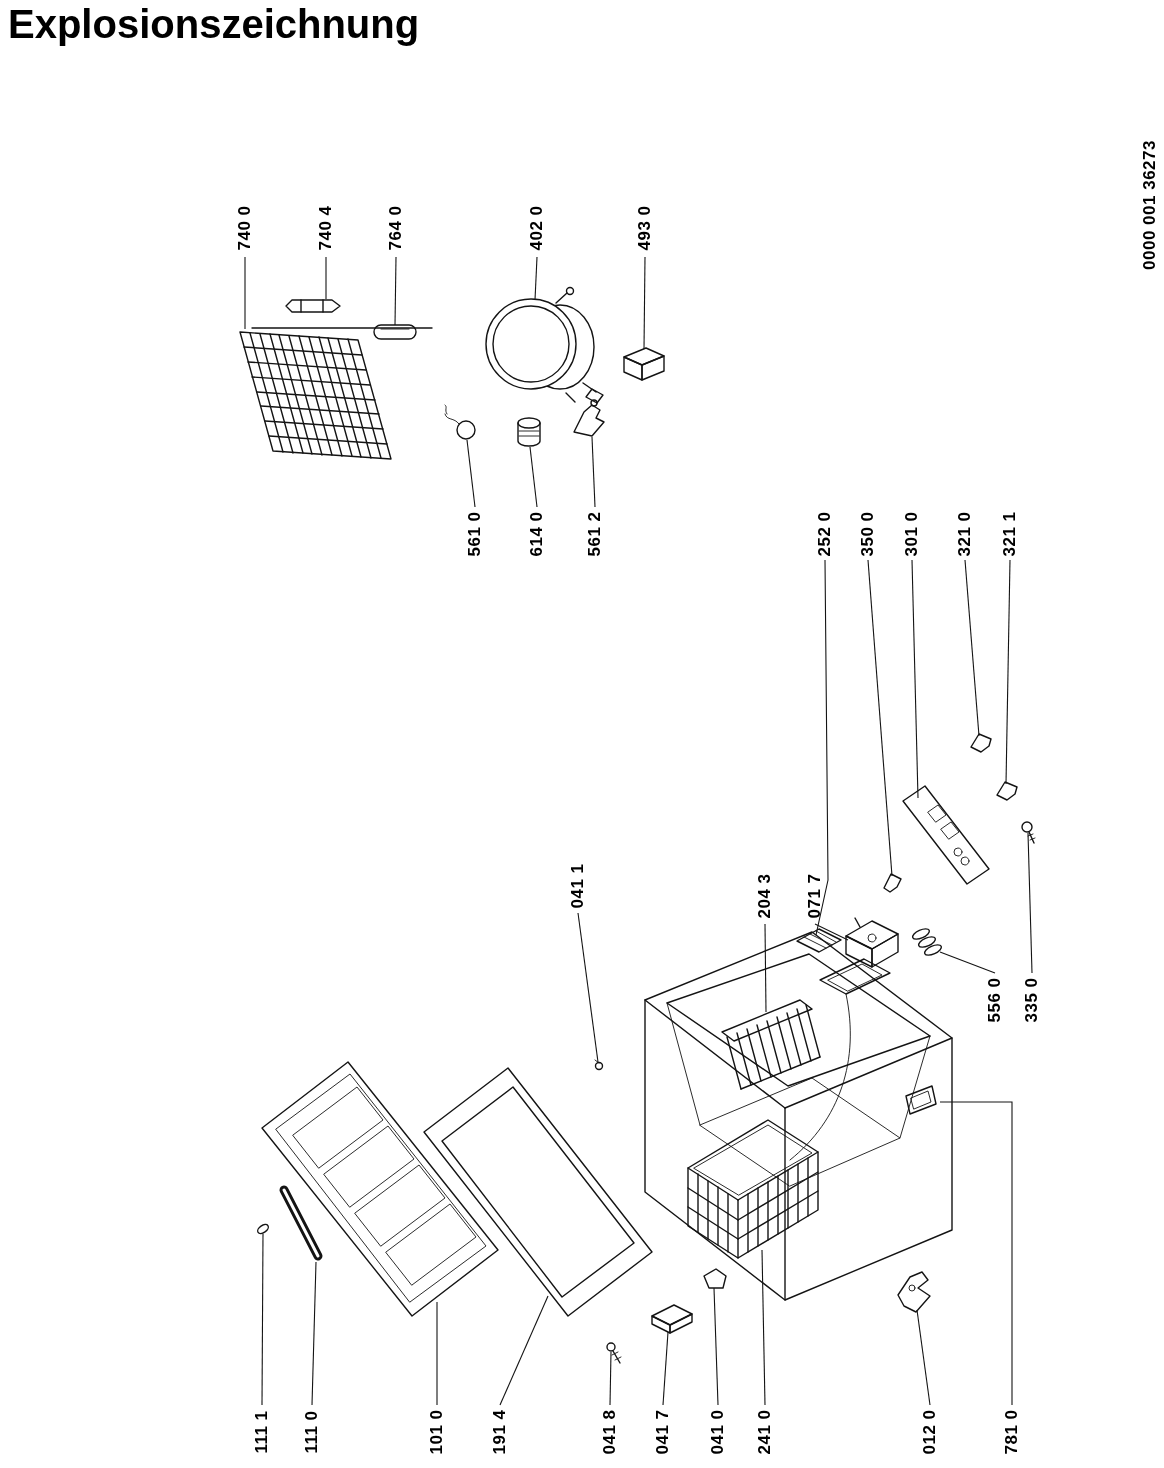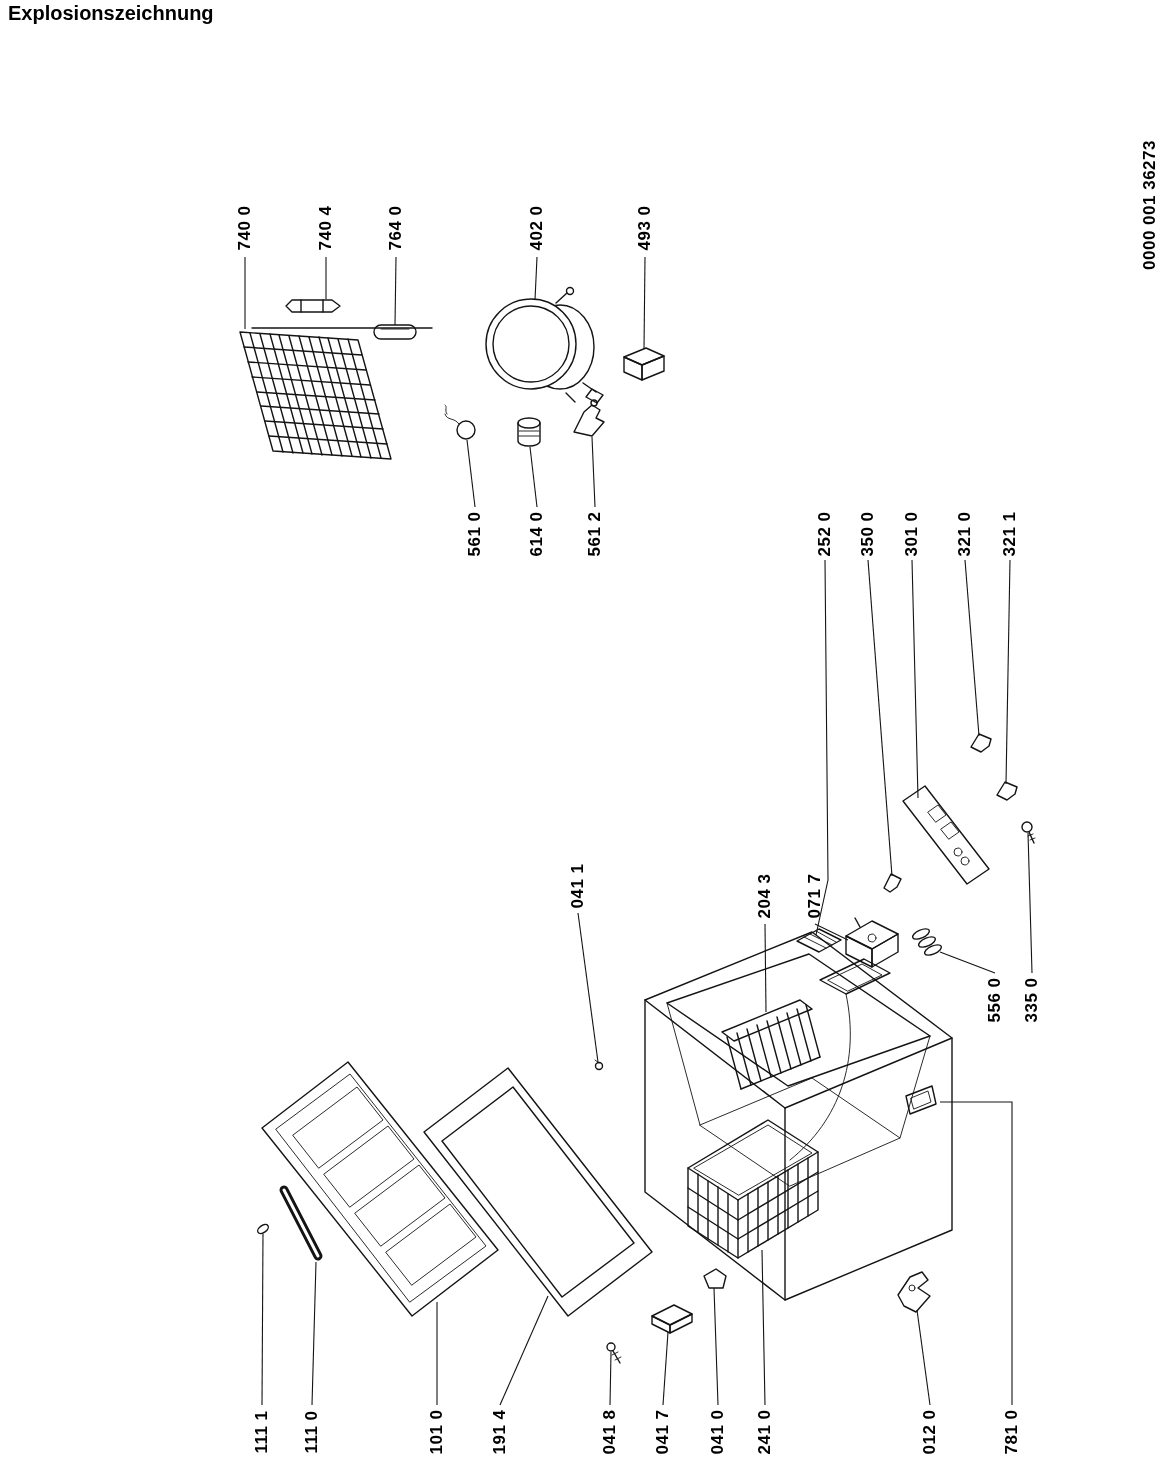--- a/index.html
+++ b/index.html
@@ -1,18 +1,18 @@
 <!DOCTYPE html>
 <html><head>
 <meta charset="utf-8">
 <style>
   html,body{margin:0;padding:0;background:#fff;}
   #page{position:relative;width:1164px;height:1468px;background:#fff;
         font-family:"Liberation Sans",sans-serif;overflow:hidden;color:#000;}
-  #title{position:absolute;left:8px;top:2px;font-size:20px;font-weight:bold;}
+  #title{position:absolute;left:8px;top:2px;font-size:40px;font-weight:bold;}
   .plabel{position:absolute;transform:translate(-50%,-50%) rotate(-90deg);
           font-size:17px;font-weight:bold;white-space:nowrap;letter-spacing:.5px;}
   #drawing{position:absolute;left:0;top:0;}
   .leader line,.leader polyline{stroke:#141414;stroke-width:1.1;fill:none;}
   .part path,.part line,.part circle,.part ellipse,.part rect,.part polyline,.part polygon{
       stroke:#141414;stroke-width:1.4;fill:none;stroke-linejoin:round;stroke-linecap:round;}
   .thin{stroke-width:0.9 !important;}
   .fillw{fill:#fff !important;}
 </style>
 </head>

